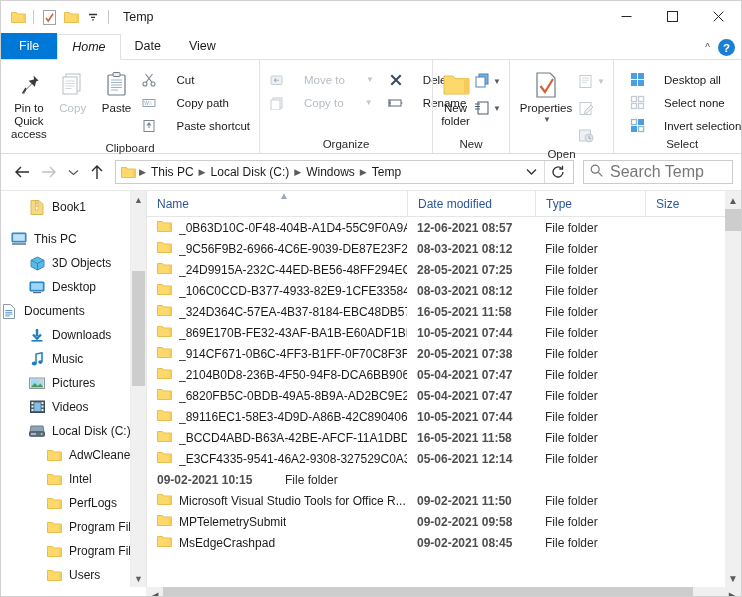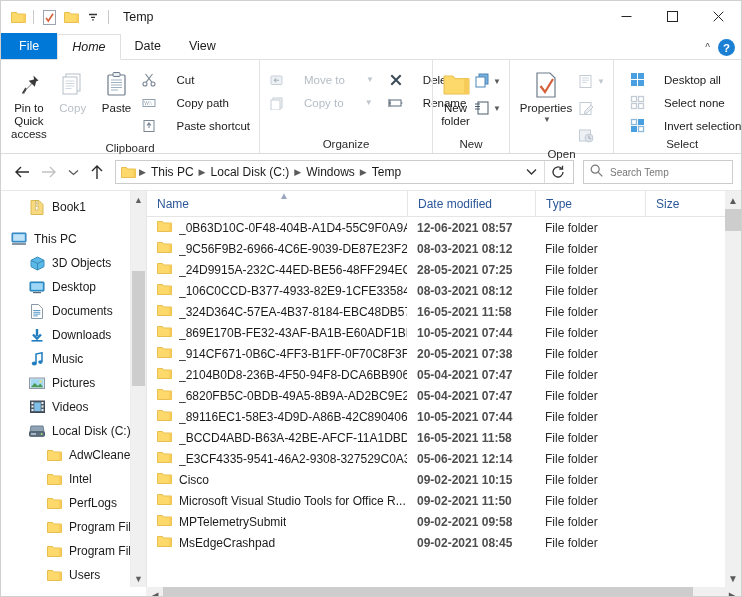--- a/index.html
+++ b/index.html
@@ -202,21 +202,21 @@
     width: 150px;
     height: 24px;
     border: 1px solid #cccccc;
     background: #ffffff;
     display: flex; align-items: center;
     margin-left: 8px;
     padding-left: 6px;
     box-sizing: border-box;
     gap: 7px;
   }
-  .searchbox .ph { font-size: 10px; color: #777777; }
+  .searchbox .ph { font-size: 16px; color: #777777; }
 
   
   .main {
     position: relative;
     display: flex;
     height: 396px;
     border-top: 1px solid #e8e8e8;
   }
 
   
@@ -740,21 +740,21 @@
           <span class="ic">
             <svg width="16" height="14" viewBox="0 0 16 14">
                 <rect x="1" y="2" width="14" height="9" rx="0.6" fill="#2e9ee0" stroke="#2277ab"></rect>
                 <rect x="2.2" y="3.2" width="11.6" height="6.6" fill="#9fd6f5"></rect>
                 <path d="M4 12.6h8" stroke="#5a6a78" stroke-width="1.2"></path>
               </svg>
           </span>
           <span>Desktop</span>
         </div>
 
-        <div class="navitem" style="padding-left:28px">
+        <div class="navitem" style="">
           <span class="ic">
             <svg width="14" height="15" viewBox="0 0 14 15">
                 <path d="M1.5 0.5h7l4 4v10h-11z" fill="#fff" stroke="#8b98a5"></path>
                 <g stroke="#4a90c4" stroke-width="0.9">
                   <path d="M3.3 6.5h7M3.3 8.3h7M3.3 10.1h7M3.3 11.9h4.5"></path>
                 </g>
               </svg>
           </span>
           <span>Documents</span>
         </div>
@@ -1041,27 +1041,20 @@
                   <path d="M0.5 1.5h5l1.2 1.5h7.8v8.5h-14z" fill="#fdd96b" stroke="#e8bf4e"></path>
                   <path d="M12.2 3h2.3v8.5h-2.3z" fill="#f7cb59"></path>
                 </svg></span>
               <span class="fname">_E3CF4335-9541-46A2-9308-327529C0A3F2</span>
             </div>
             <div class="cell cell-date">05-06-2021 12:14</div>
             <div class="cell cell-type">File folder</div>
             <div class="cell cell-size"></div>
           </div>
           <div class="row">
-            <div class="cell cell-name">
-              <span><svg width="15" height="13" viewBox="0 0 15 13">
-                  <path d="M0.5 1.5h5l1.2 1.5h7.8v8.5h-14z" fill="#fdd96b" stroke="#e8bf4e"></path>
-                  <path d="M12.2 3h2.3v8.5h-2.3z" fill="#f7cb59"></path>
-                </svg></span>
-              <span class="fname">Cisco</span>
-            </div>
             <div class="cell cell-date">09-02-2021 10:15</div>
             <div class="cell cell-type">File folder</div>
             <div class="cell cell-size"></div>
           </div>
           <div class="row">
             <div class="cell cell-name">
               <span><svg width="15" height="13" viewBox="0 0 15 13">
                   <path d="M0.5 1.5h5l1.2 1.5h7.8v8.5h-14z" fill="#fdd96b" stroke="#e8bf4e"></path>
                   <path d="M12.2 3h2.3v8.5h-2.3z" fill="#f7cb59"></path>
                 </svg></span>

